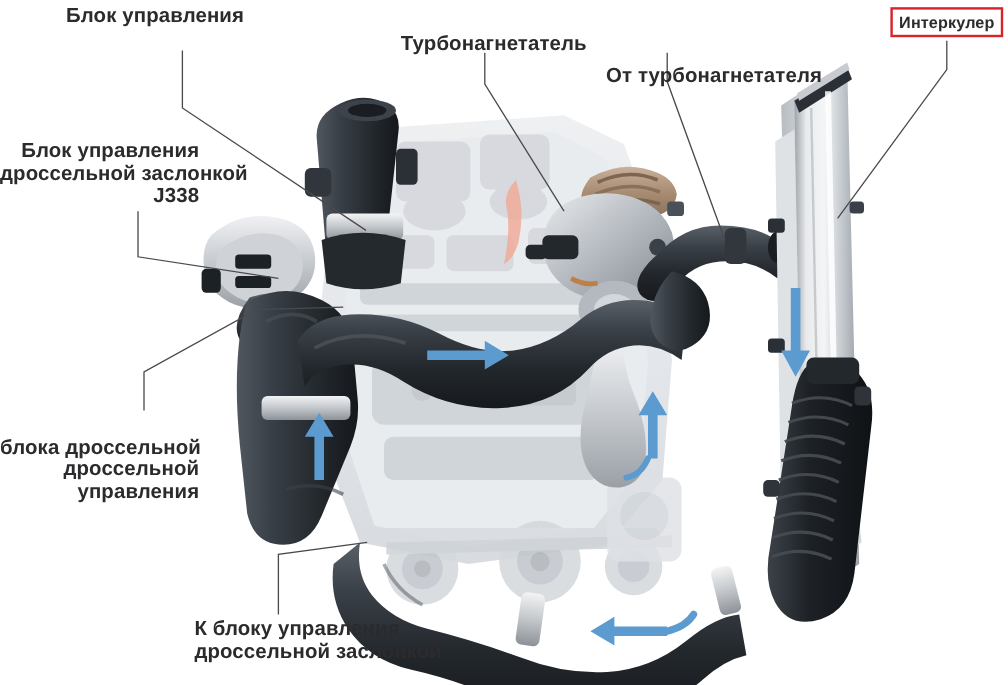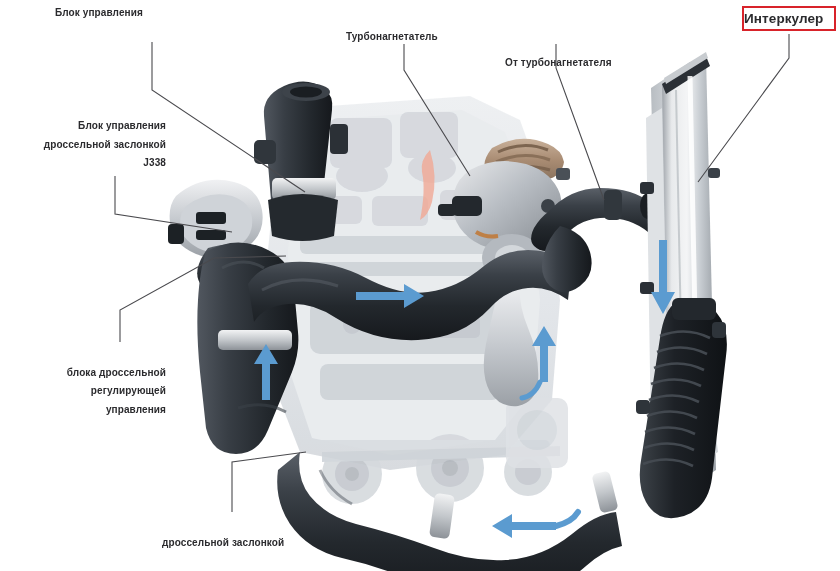--- a/index.html
+++ b/index.html
@@ -8,36 +8,36 @@
     width:840px;height:571px;position:relative;overflow:hidden;
     font-family:"Liberation Sans","DejaVu Sans",sans-serif;
     background:#ffffff;
   }
   #stage{position:absolute;left:0;top:0;width:840px;height:571px;}
   #art{position:absolute;left:0;top:0;width:840px;height:571px;}
 
   .lbl{
     position:absolute;
     color:#2b2b2e;
-    font-size:10px;
+    font-size:17px;
     line-height:18.5px;
     letter-spacing:0.1px;
     font-weight:600;
     white-space:pre;
   }
   .lbl.left{text-align:left;}
   .lbl.right{text-align:right;}
 
   #lbl-j808{left:55px;top:4px;text-align:left;}
-  #lbl-turbo{left:346px;top:28px;text-align:right;}
+  #lbl-turbo{left:334px;top:28px;text-align:right;}
   #lbl-fromturbo{left:505px;top:28px;text-align:center;margin-top:26px;}
   #lbl-intercooler{
     left:742px;top:6px;width:94px;height:25px;
     border:2.5px solid #d8232a;
-    display:flex;align-items:center;
+    display:flex;align-items:center;justify-content:center;
     box-sizing:border-box;background:#fff;
     font-size:13.5px;line-height:14px;
   }
   #lbl-j338{left:0px;top:117px;width:166px;text-align:right;}
   #lbl-fromcomp{left:0px;top:345px;width:166px;text-align:right;}
   #lbl-tothrottle{left:162px;top:515px;text-align:left;}
 </style>
 </head>
 <body>
 
@@ -315,17 +315,17 @@
   <div class="lbl left" id="lbl-j808"><span>Блок управления</span><br></div>
 
   <div class="lbl left" id="lbl-turbo"><span>Турбонагнетатель</span></div>
 
   <div class="lbl left" id="lbl-fromturbo"><span>От турбонагнетателя</span></div>
 
   <div class="lbl" id="lbl-intercooler"><span>Интеркулер</span></div>
 
   <div class="lbl right" id="lbl-j338"><span>Блок управления</span><br><span>дроссельной заслонкой</span><br><span>J338</span></div>
 
-  <div class="lbl right" id="lbl-fromcomp"><br><span>блока дроссельной</span><br><span>регулирующей</span><br><span>управления</span></div>
-
-  <div class="lbl left" id="lbl-tothrottle"><br><span>дроссельной заслонкой</span></div>
+  <div class="lbl right" id="lbl-fromcomp"><br><span>блока дроссельной</span><br><span>дроссельной</span><br><span>управления</span></div>
+
+  <div class="lbl left" id="lbl-tothrottle"><span>К блоку управления</span><br><span>дроссельной заслонкой</span></div>
 
 </div>
 
 </body></html>

